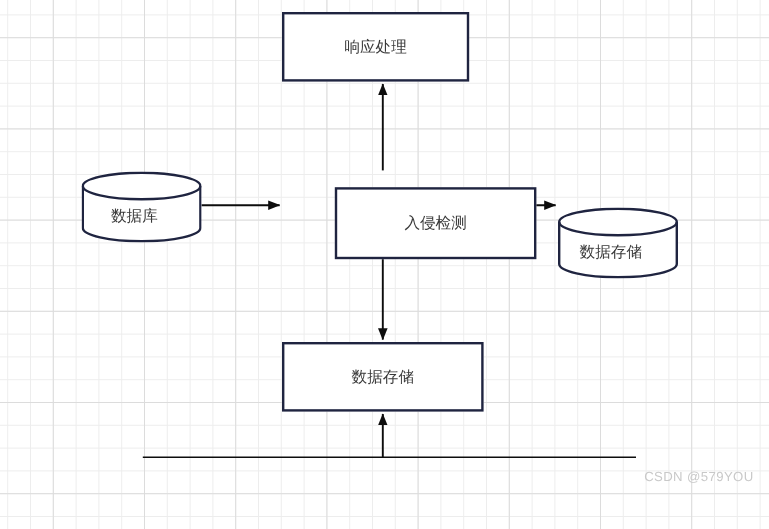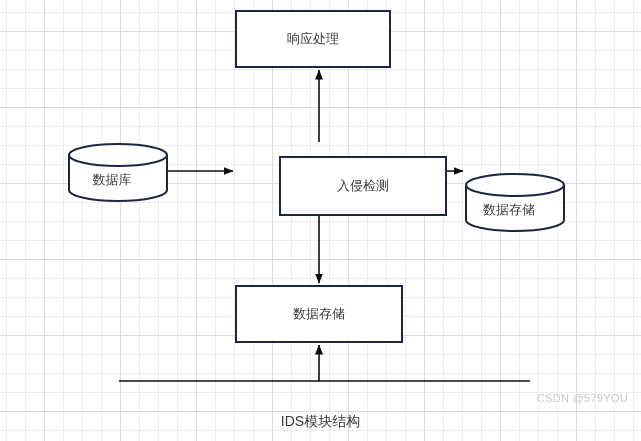--- a/index.html
+++ b/index.html
@@ -101,17 +101,16 @@
   </div>
 
   <div class="cyl cyl-storage">
     <svg width="100" height="59" viewBox="0 0 100 59">
       <path d="M1,12 A49,11 0 0 1 99,12 L99,47 A49,11 0 0 1 1,47 Z" fill="#ffffff" style="stroke:var(--node-border,#1f2440)" stroke-width="2"></path>
       <path d="M1,12 A49,11 0 0 0 99,12" fill="none" style="stroke:var(--node-border,#1f2440)" stroke-width="2"></path>
     </svg>
     <span class="cyl-label">数据存储</span>
   </div>
 
-  <div class="diagram-title">IDS模块结构</div>
 
   <div class="watermark">CSDN @579YOU</div>
 
 </div>
 
 </body></html>

